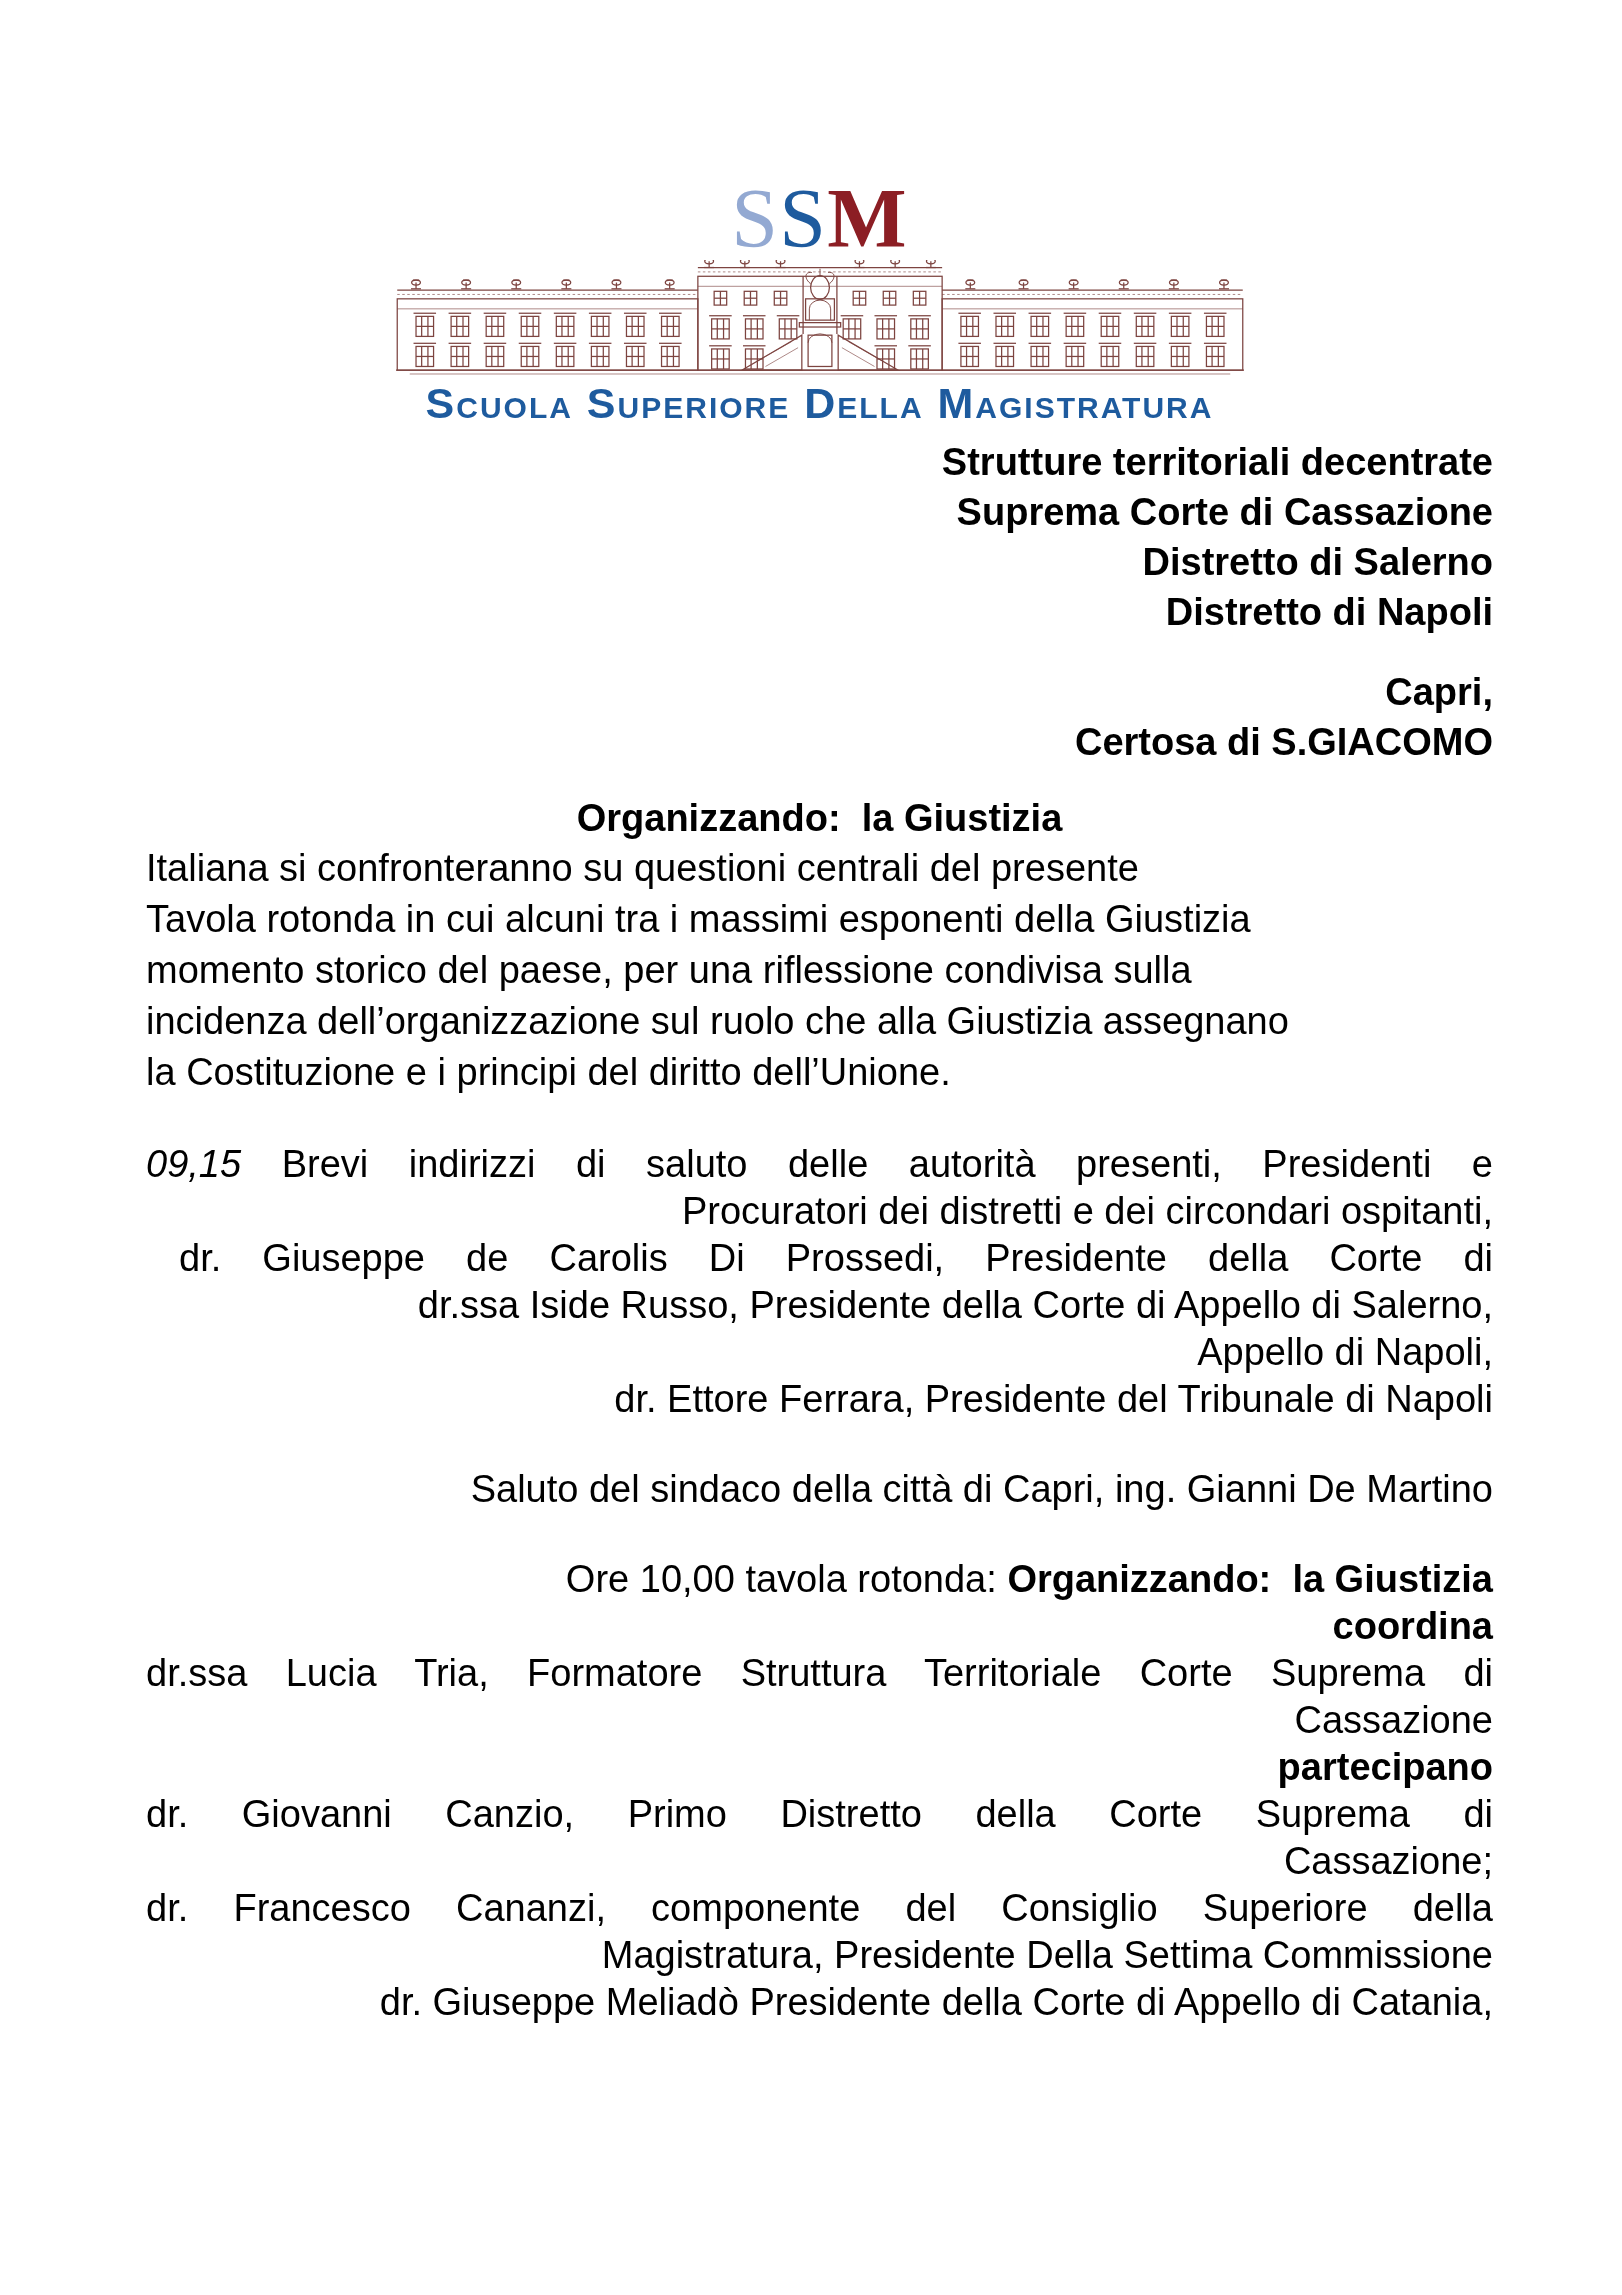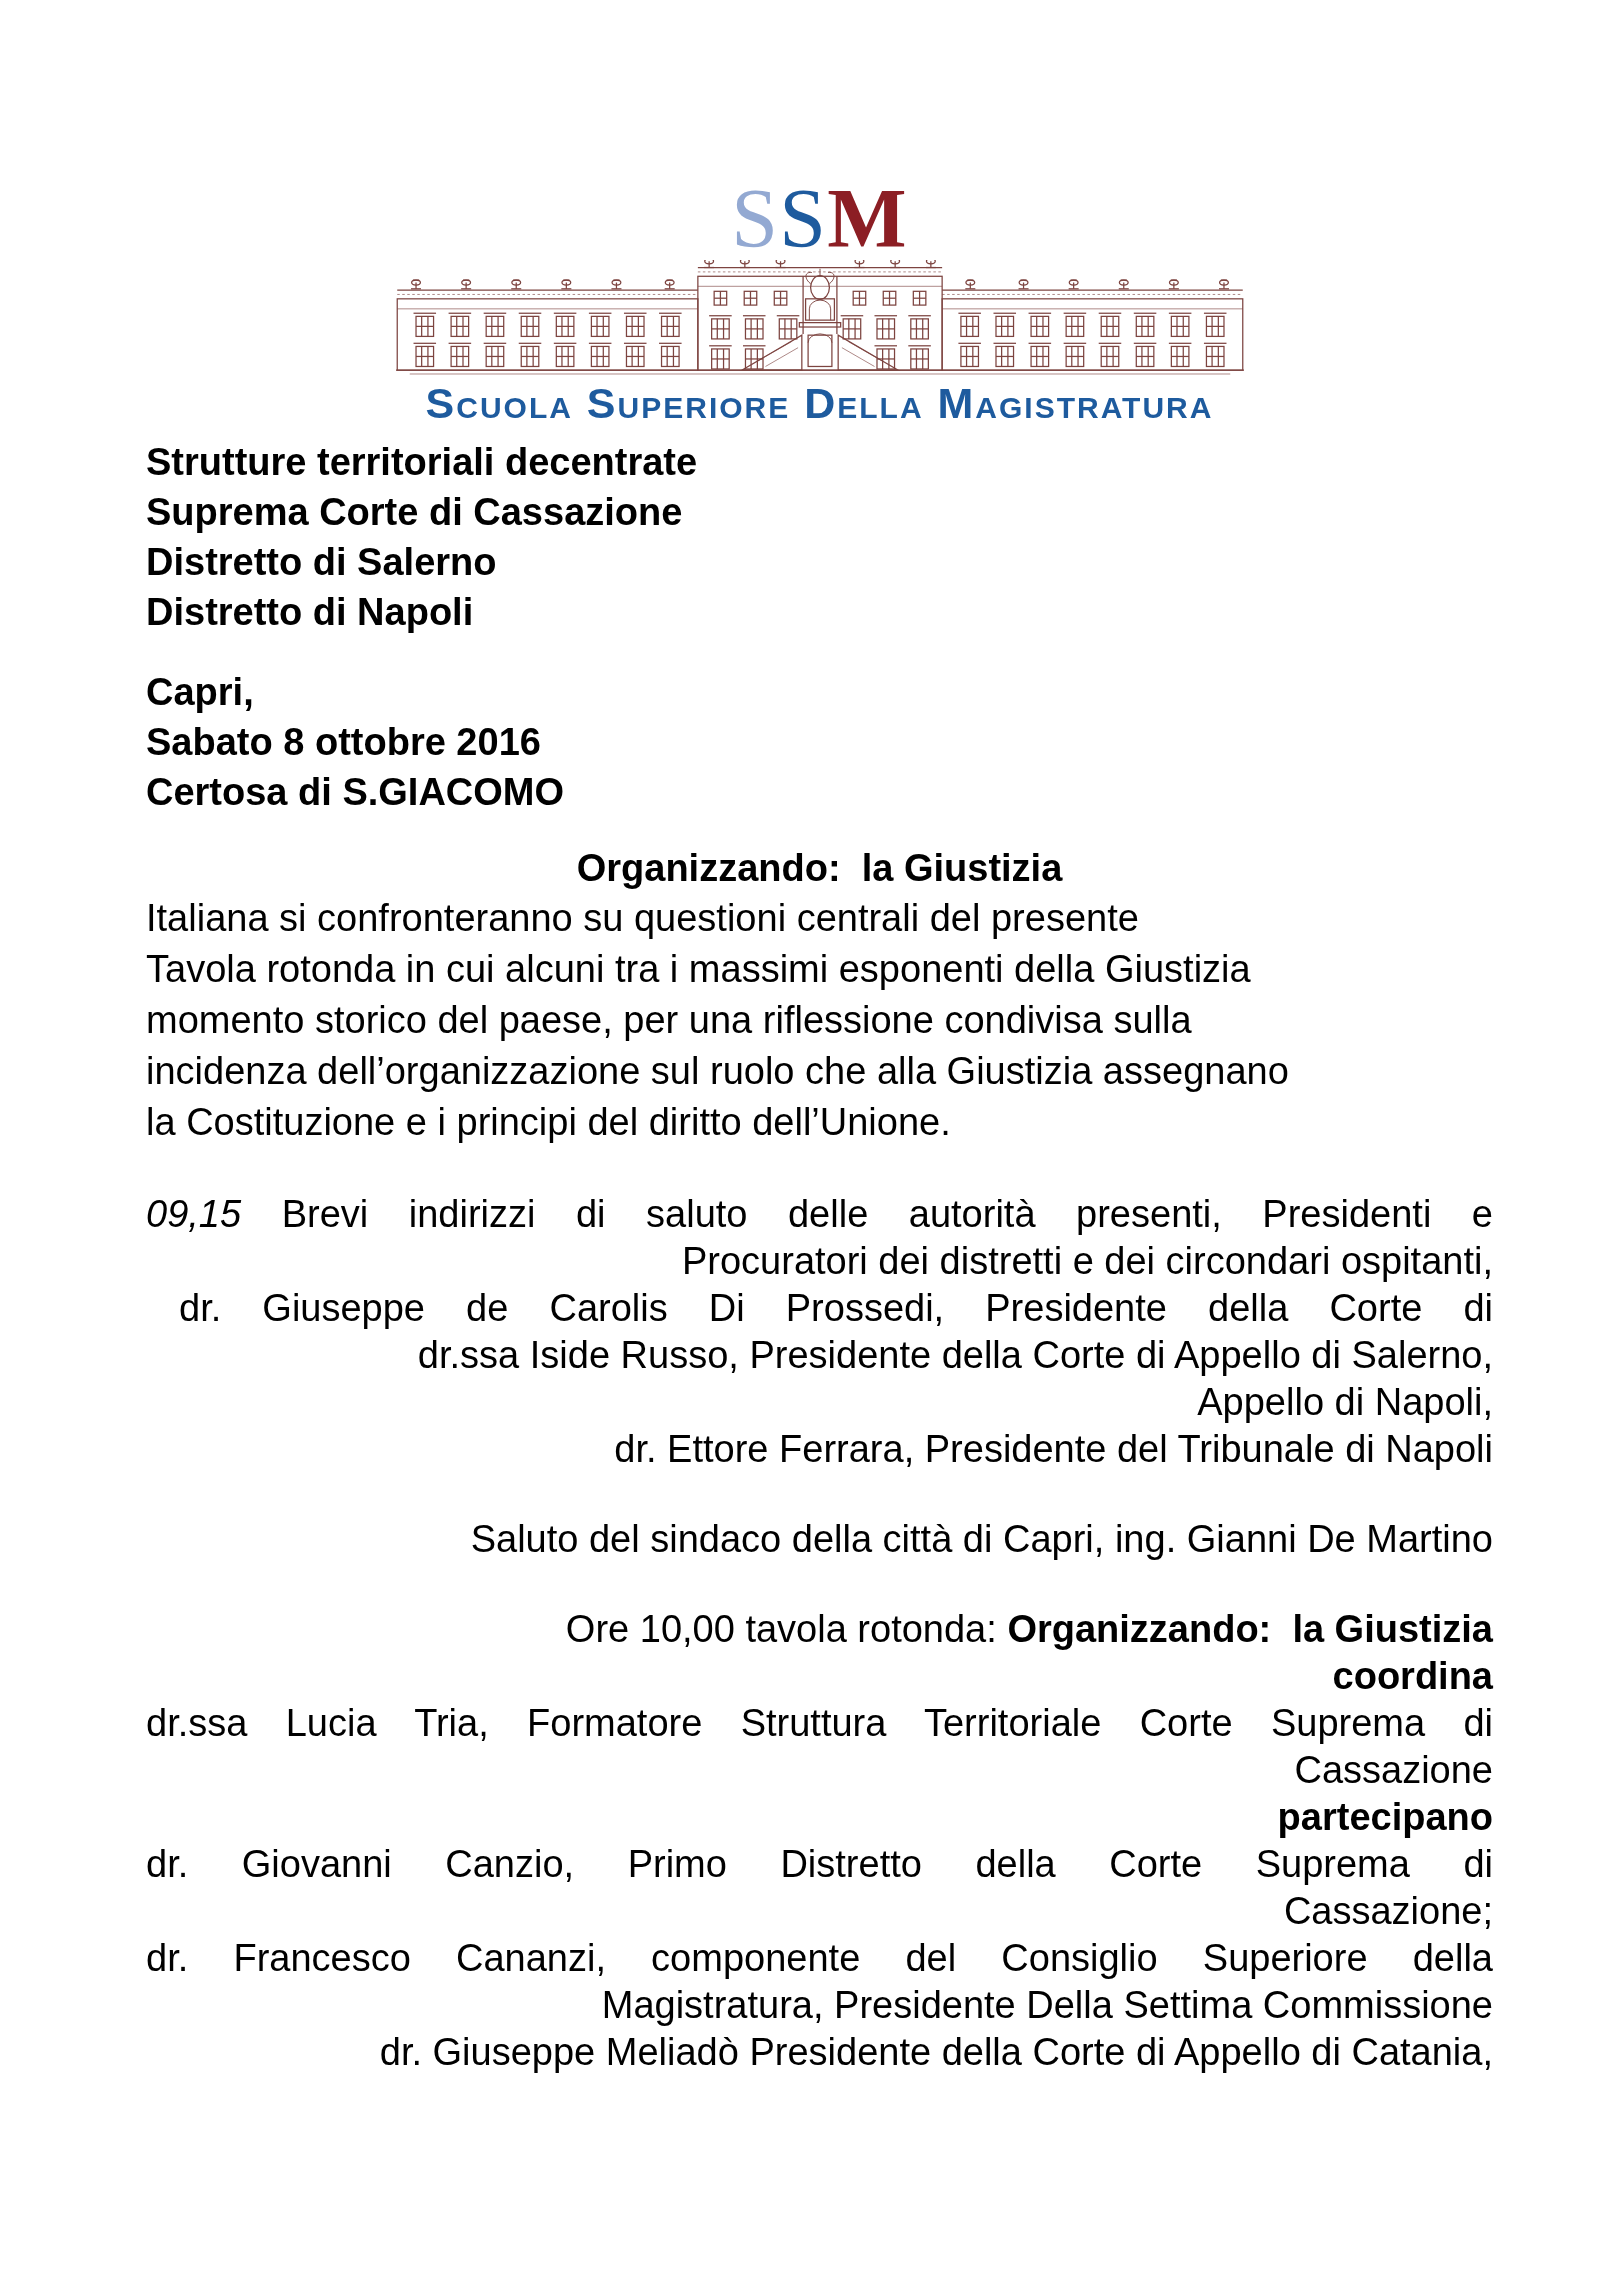--- a/index.html
+++ b/index.html
@@ -22,21 +22,21 @@
   }
   .ssm .s1{color:var(--logo-s1);}
   .ssm .s2{color:var(--logo-s2);}
   .ssm .m {color:var(--logo-m); font-weight:bold;}
   .building{ display:block; margin:5.2px auto 1.3px auto; }
   .subtitle{
     font-variant-caps:small-caps; color:var(--subtitle-blue);
     font-size:43px; line-height:46px; letter-spacing:2px; font-weight:bold;
   }
   
-  .upper .line{ font-size:38px; line-height:50px; font-weight:bold; text-align:left; }
+  .upper .line{ font-size:38px; line-height:50px; font-weight:bold; text-align:right; }
   .title-block{ margin-top:10.5px; }
   .event-block{ margin-top:30px; }
   .session-heading{
     margin-top:26px; font-size:38px; line-height:50px; font-weight:bold; text-align:center;
   }
   .body-text .line{ font-size:38px; line-height:51px; text-align:left; }
   .lower .line{ font-size:38px; line-height:47px; text-align:right; }
   .gap-top{ margin-top:43px; }
   .justify{ text-align:justify; text-align-last:justify; }
   .indent{ padding-left:33px; }
@@ -184,21 +184,20 @@
 
     <div class="upper title-block">
       <div class="line">Strutture territoriali decentrate</div>
       <div class="line">Suprema Corte di Cassazione</div>
       <div class="line">Distretto di Salerno</div>
       <div class="line">Distretto di Napoli</div>
     </div>
 
     <div class="upper event-block">
       <div class="line">Capri,</div>
-      <div class="line">Sabato 8 ottobre 2016</div>
       <div class="line">Certosa di S.GIACOMO</div>
     </div>
 
     <div class="session-heading">Organizzando:&nbsp; la Giustizia</div>
 
     <div class="body-text">
       <div class="line">Italiana si confronteranno su questioni centrali del presente</div>
       <div class="line">Tavola rotonda in cui alcuni tra i massimi esponenti della Giustizia</div>
       <div class="line">momento storico del paese, per una riflessione condivisa sulla</div>
       <div class="line">incidenza dell’organizzazione sul ruolo che alla Giustizia assegnano</div>

